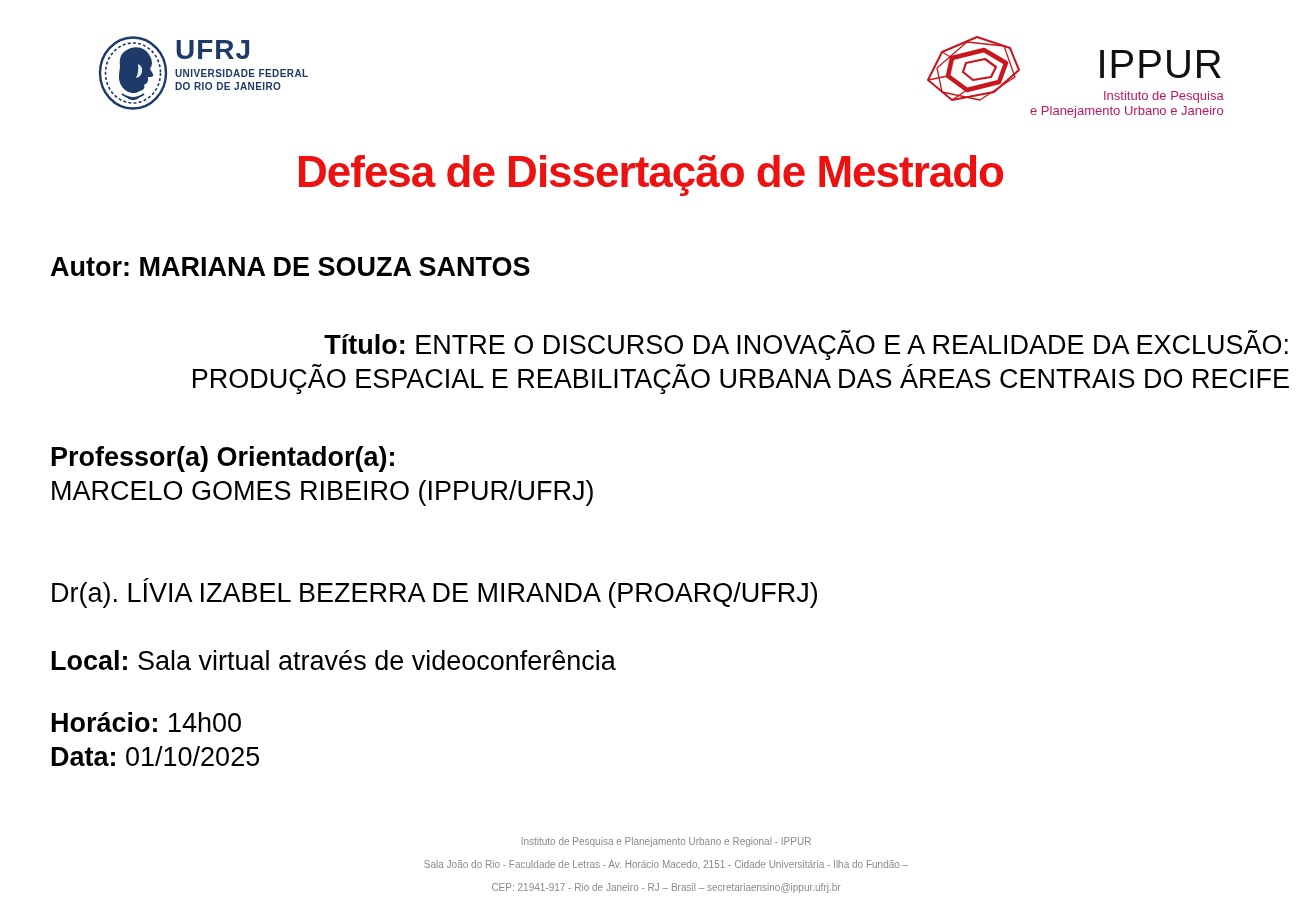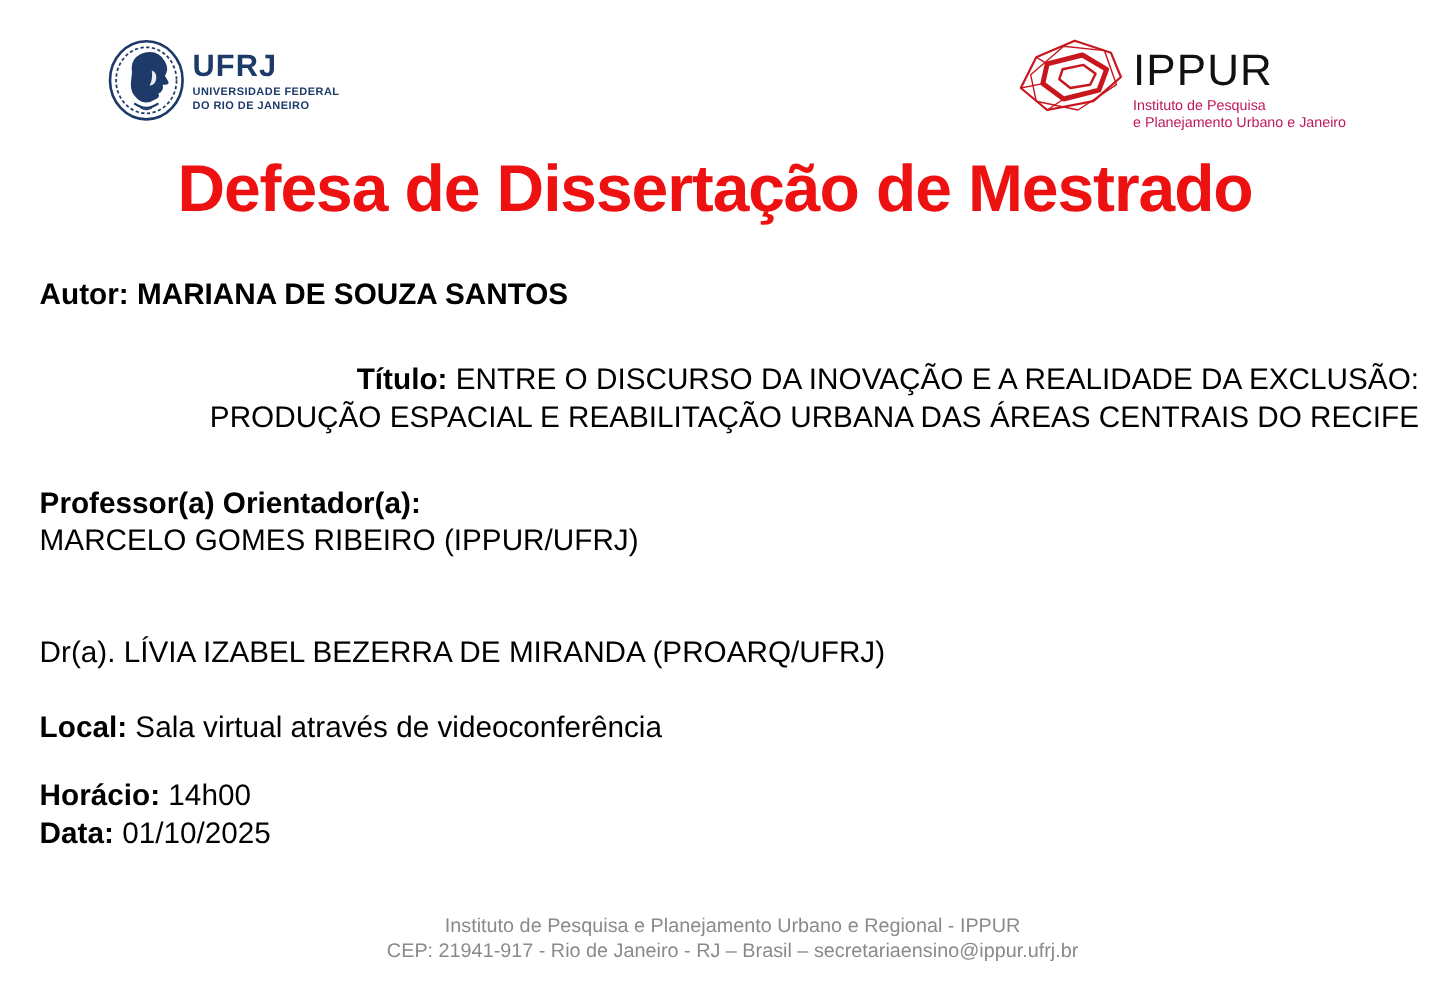--- a/index.html
+++ b/index.html
@@ -10,71 +10,71 @@
     font-family:"Liberation Sans", sans-serif;
     color:#000;
     overflow:hidden;
   }
 
   
   .ufrj-logo {
     position:absolute; left:98px; top:36px;
     display:flex; align-items:flex-start;
   }
-  .ufrj-textcol { margin-left:7px; margin-top:10px; color:#1d3a69; }
+  .ufrj-textcol { margin-left:7px; margin-top:0; color:#1d3a69; }
   .ufrj-acronym {
     font-size:28px; font-weight:bold; letter-spacing:1px; line-height:28px;
   }
   .ufrj-small {
     font-size:10px; font-weight:bold; letter-spacing:0.4px; line-height:13px;
     margin-top:3px;
   }
 
   .ippur-logo {
     position:absolute; left:922px; top:30px;
-    display:flex; align-items:flex-start;
+    display:flex; align-items:flex-start;text-align:right;
   }
   .ippur-textcol { margin-left:8px; margin-top:14px; }
   .ippur-acronym {
     font-size:40px; font-weight:400; color:#111; letter-spacing:1px; line-height:40px;
   }
   .ippur-small {
     font-size:13px; color:#be185d; line-height:15px; margin-top:4px;
   }
 
   
   .main-title {
     position:absolute; left:0; right:0; top:142px;
     text-align:center;
     color:#ee1111;
     font-weight:bold;
-    font-size:60px;
+    font-size:44px;
     letter-spacing:-1px;
     line-height:60px;
     white-space:nowrap;
   }
 
   
   .content {
-    position:absolute; left:36px; top:250px; right:10px;
+    position:absolute; left:50px; top:250px; right:10px;
     font-size:27px; line-height:34px;
   }
   .content p { margin:0; }
   .content .lbl { font-weight:bold; }
   .nowrap { white-space:nowrap; }
   .p-autor   { margin-bottom:44px !important; }
   .p-titulo  { margin-bottom:44px !important;text-align:right; }
   .p-banca   { margin-bottom:34px !important; }
   .p-local   { margin-bottom:28px !important; }
 
   
   .footer {
     position:absolute; left:0; right:0; top:830px;
     text-align:center;
-    font-size:18px; line-height:23px;
+    font-size:10px; line-height:23px;
     color:#8a8a8a;
     margin-left:32px;
   }
 </style>
 </head>
 <body>
 
 <div class="ufrj-logo">
   <span>
     <svg width="70" height="74" viewBox="0 0 70 74">
@@ -138,14 +138,15 @@
 
   <p>
     <span class="nowrap"><span class="lbl">Horácio:</span>&nbsp;<span>14h00</span></span><br>
     <span class="nowrap"><span class="lbl">Data:</span>&nbsp;<span>01/10/2025</span></span>
   </p>
 
 </div>
 
 <div class="footer">
   <div>Instituto de Pesquisa e Planejamento Urbano e Regional - IPPUR</div>
+  <div>Sala João do Rio - Faculdade de Letras - Av. Horácio Macedo, 2151 - Cidade Universitária - Ilha do Fundão –</div>
   <div>CEP: 21941-917 - Rio de Janeiro - RJ – Brasil – secretariaensino@ippur.ufrj.br</div>
 </div>
 
 </body></html>

